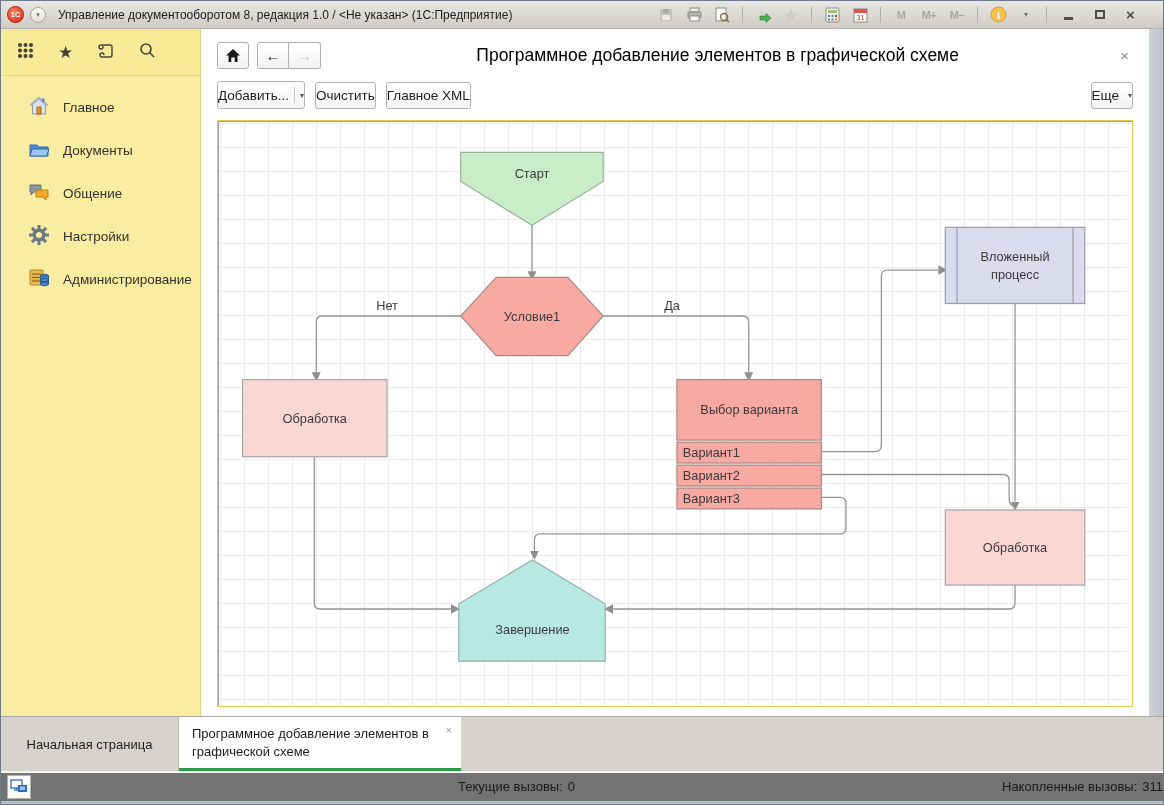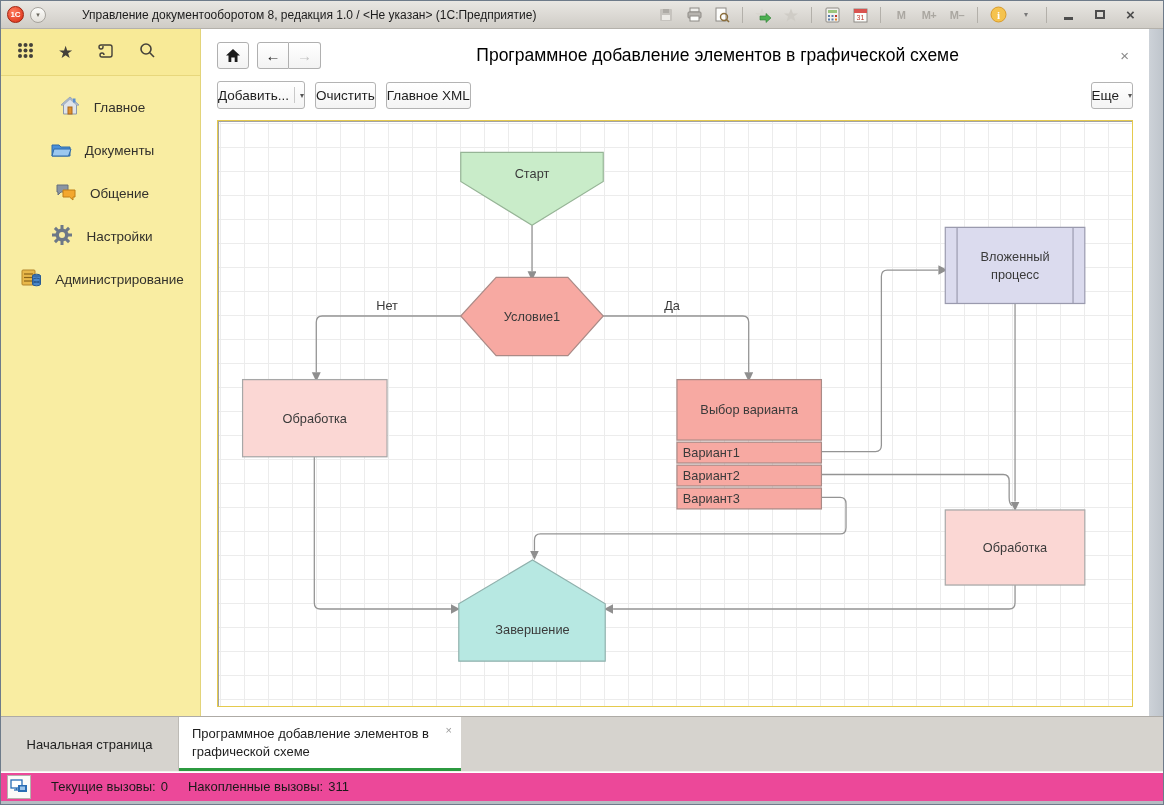--- a/index.html
+++ b/index.html
@@ -9,42 +9,42 @@
 
   
   .titlebar { height:28px; flex:0 0 28px; display:flex; align-items:center; gap:6px;
               padding:0 20px 0 6px; background:linear-gradient(#e9e7e3,#cfccc6);
               border-bottom:1px solid #b4b1ab; }
   .logo-1c { width:17px; height:17px; border-radius:50%; background:radial-gradient(circle at 35% 30%, #ff7a5c, #d92b12);
              color:#fff; font-size:8px; font-weight:bold; display:flex; align-items:center; justify-content:center;
              border:1px solid #a01f0c; }
   .drop-btn { width:16px; height:16px; border-radius:50%; background:linear-gradient(#fdfdfb,#e3e0da);
               border:1px solid #a6a39d; color:#6b685f; font-size:7px; display:flex; align-items:center; justify-content:center; }
-  .tb-title { font-size:12px; color:#1c1c1c; margin-left:30px; white-space:nowrap; }
+  .tb-title { font-size:12px; color:#1c1c1c; margin-left:6px; white-space:nowrap; }
   .tb-spacer { flex:1; }
   .tb-ic { width:22px; height:20px; display:flex; align-items:center; justify-content:center; }
   .tb-sep { width:1px; height:16px; background:#b3b0aa; margin:0 3px; }
   .mem { font-size:11px; font-weight:bold; color:#aaa7a1; letter-spacing:-0.5px; }
   .caret { font-size:8px; color:#777; }
   .winctl { width:25px; height:19px; display:flex; align-items:center; justify-content:center; color:#4d4d4d; }
   .winctl .bar { width:9px; height:3px; background:#4d4d4d; margin-top:8px; }
   .winctl .box { width:10px; height:9px; border:2px solid #4d4d4d; }
   .winctl.close { font-size:15px; font-weight:bold; }
 
   
   .body-row { flex:1; display:flex; min-height:0; background:#fff; }
 
   
   .sidebar { width:200px; flex:0 0 200px; background:#f9eda2; display:flex; flex-direction:column;
              border-right:1px solid #e3d47a; }
   .sb-top { height:47px; flex:0 0 47px; display:flex; align-items:center; gap:24px; padding-left:16px;
             background:#f8ea97; border-bottom:1px solid #e8d77c; }
   .sb-top .glyph { font-size:17px; color:#44413a; }
   .sb-items { padding-top:10px; }
-  .sb-item { height:43px; display:flex; align-items:center; gap:13px; padding-left:3px; cursor:default;justify-content:center; }
+  .sb-item { height:43px; display:flex; align-items:center; gap:13px; padding-left:27px; cursor:default; }
   .sb-item span.lbl { font-size:13.5px; color:#33312c; }
 
   
   .main { flex:1; display:flex; flex-direction:column; background:#fff; min-width:0; }
   .right-gutter { width:14px; flex:0 0 14px; background:linear-gradient(90deg,#cdd2d8,#bfc5cc); }
 
   .page-header { display:flex; align-items:center; padding:13px 14px 0 16px; gap:8px; }
   .nav-btn { width:32px; height:27px; border:1px solid #b0b0b0; border-radius:3px; background:linear-gradient(#fff,#f3f3f3);
              display:flex; align-items:center; justify-content:center; font-size:15px; color:#222; }
   .nav-pair { display:flex; }
@@ -71,23 +71,23 @@
 
   
   .tabbar { height:55px; flex:0 0 55px; background:#d6d3ce; border-top:1px solid #aeaba6; display:flex; }
   .tab { display:flex; align-items:center; font-size:13px; color:#1e1e1e; }
   .tab-inactive { width:178px; justify-content:center; border-right:1px solid #bdbab5; }
   .tab-active { width:282px; background:#fff; position:relative; padding:6px 26px 8px 13px; line-height:1.35; }
   .tab-green { position:absolute; left:0; right:0; bottom:0; height:3px; background:#2c9a40; }
   .tab-close { position:absolute; top:6px; right:9px; color:#9a9a9a; font-size:11px; }
 
   
-  .statusbar { height:33px; flex:0 0 33px; background:#ec4899; border-top:1px solid #f4f2ee;
+  .statusbar { height:33px; flex:0 0 33px; background:#737373; border-top:1px solid #f4f2ee;
                display:flex; align-items:center; gap:20px; padding-left:6px; font-size:13px; color:#1a1a1a;
-               box-shadow: inset 0 1px 0 #fff; border-bottom:3px solid #b6bcc3; }
+               box-shadow: inset 0 1px 0 #fff; border-bottom:3px solid #b6bcc3;justify-content:space-between; }
   .status-icon { width:24px; height:24px; background:#fbfbf9; border:1px solid #b5b2ad; display:flex; align-items:center; justify-content:center; }
   .status-pair { display:flex; gap:5px; }
 </style>
 </head>
 <body>
 
 <div class="window">
 
   <div class="titlebar">
     <div class="logo-1c">1С</div>

